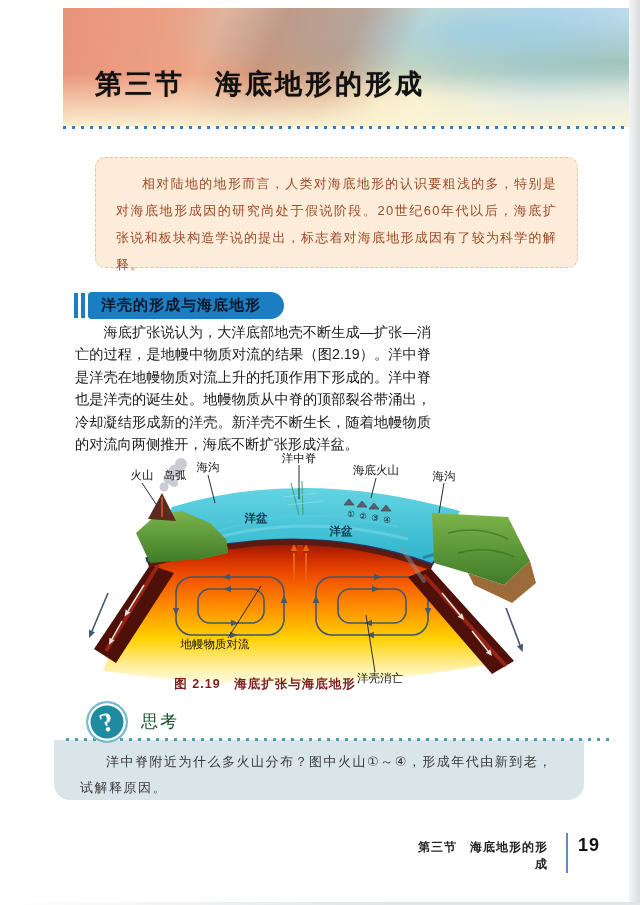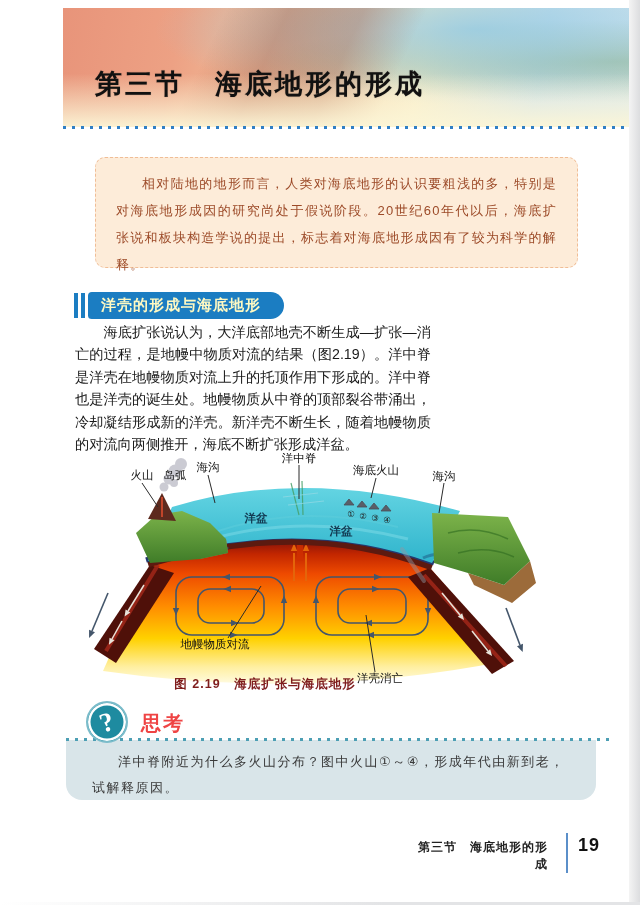--- a/index.html
+++ b/index.html
@@ -45,21 +45,21 @@
   }
 
   
   .heading-bars{position:absolute;left:74px;top:293px;width:11px;height:25px;
     background:repeating-linear-gradient(to right,#1b7dc2 0 4px,#fff 4px 7px);}
   .section-banner{
     position:absolute;left:88px;top:292px;width:196px;height:27px;
     background:#1b7dc2;border-radius:4px 14px 14px 4px;
     display:flex;align-items:center;padding-left:13px;box-sizing:border-box;
   }
-  .section-banner span{color:#fef9c3;font-size:15px;font-weight:700;letter-spacing:1px;}
+  .section-banner span{color:#0f172a;font-size:15px;font-weight:700;letter-spacing:1px;}
 
   
   .body-para{
     position:absolute;left:75px;top:321px;width:356px;
     font-size:14.2px;line-height:22.4px;color:#1a1a1a;
     text-align:justify;text-indent:2em;margin:0;
   }
 
   
   .figure-svg{position:absolute;left:78px;top:453px;width:460px;height:250px;}
@@ -74,29 +74,29 @@
     background:#1e8ba0;border:2px solid #7bbcca;box-sizing:border-box;
     box-shadow:inset 0 0 0 2.5px #ffffff;
     display:flex;align-items:center;justify-content:center;z-index:3;
   }
   .think-icon span{
     color:#fff;font-size:27px;font-weight:900;transform:rotate(-18deg);
     font-family:"Liberation Serif","DejaVu Serif",serif;line-height:1;
   }
   .think-title{
     position:absolute;left:141px;top:710px;
-    font-size:20px;font-weight:700;color:#ef4444;letter-spacing:2px;z-index:3;
+    font-size:17px;font-weight:400;color:#14532d;letter-spacing:2px;z-index:3;
   }
   .dotted-teal{
     position:absolute;left:66px;top:738px;width:546px;height:3px;
     background:repeating-linear-gradient(to right,#4d9fb4 0 2.5px,transparent 2.5px 9px);
     z-index:2;
   }
   .think-box{
-    position:absolute;left:66px;top:740px;width:530px;height:60px;
+    position:absolute;left:54px;top:740px;width:530px;height:60px;
     background:#d9e5e9;border-radius:0 0 16px 16px;
     box-sizing:border-box;padding:9px 26px 0 26px;
   }
   .think-text{
     font-size:13px;line-height:26px;color:#3a3a3a;letter-spacing:1.5px;
     text-indent:2em;margin:0;
   }
 
   
   .footer-section{

